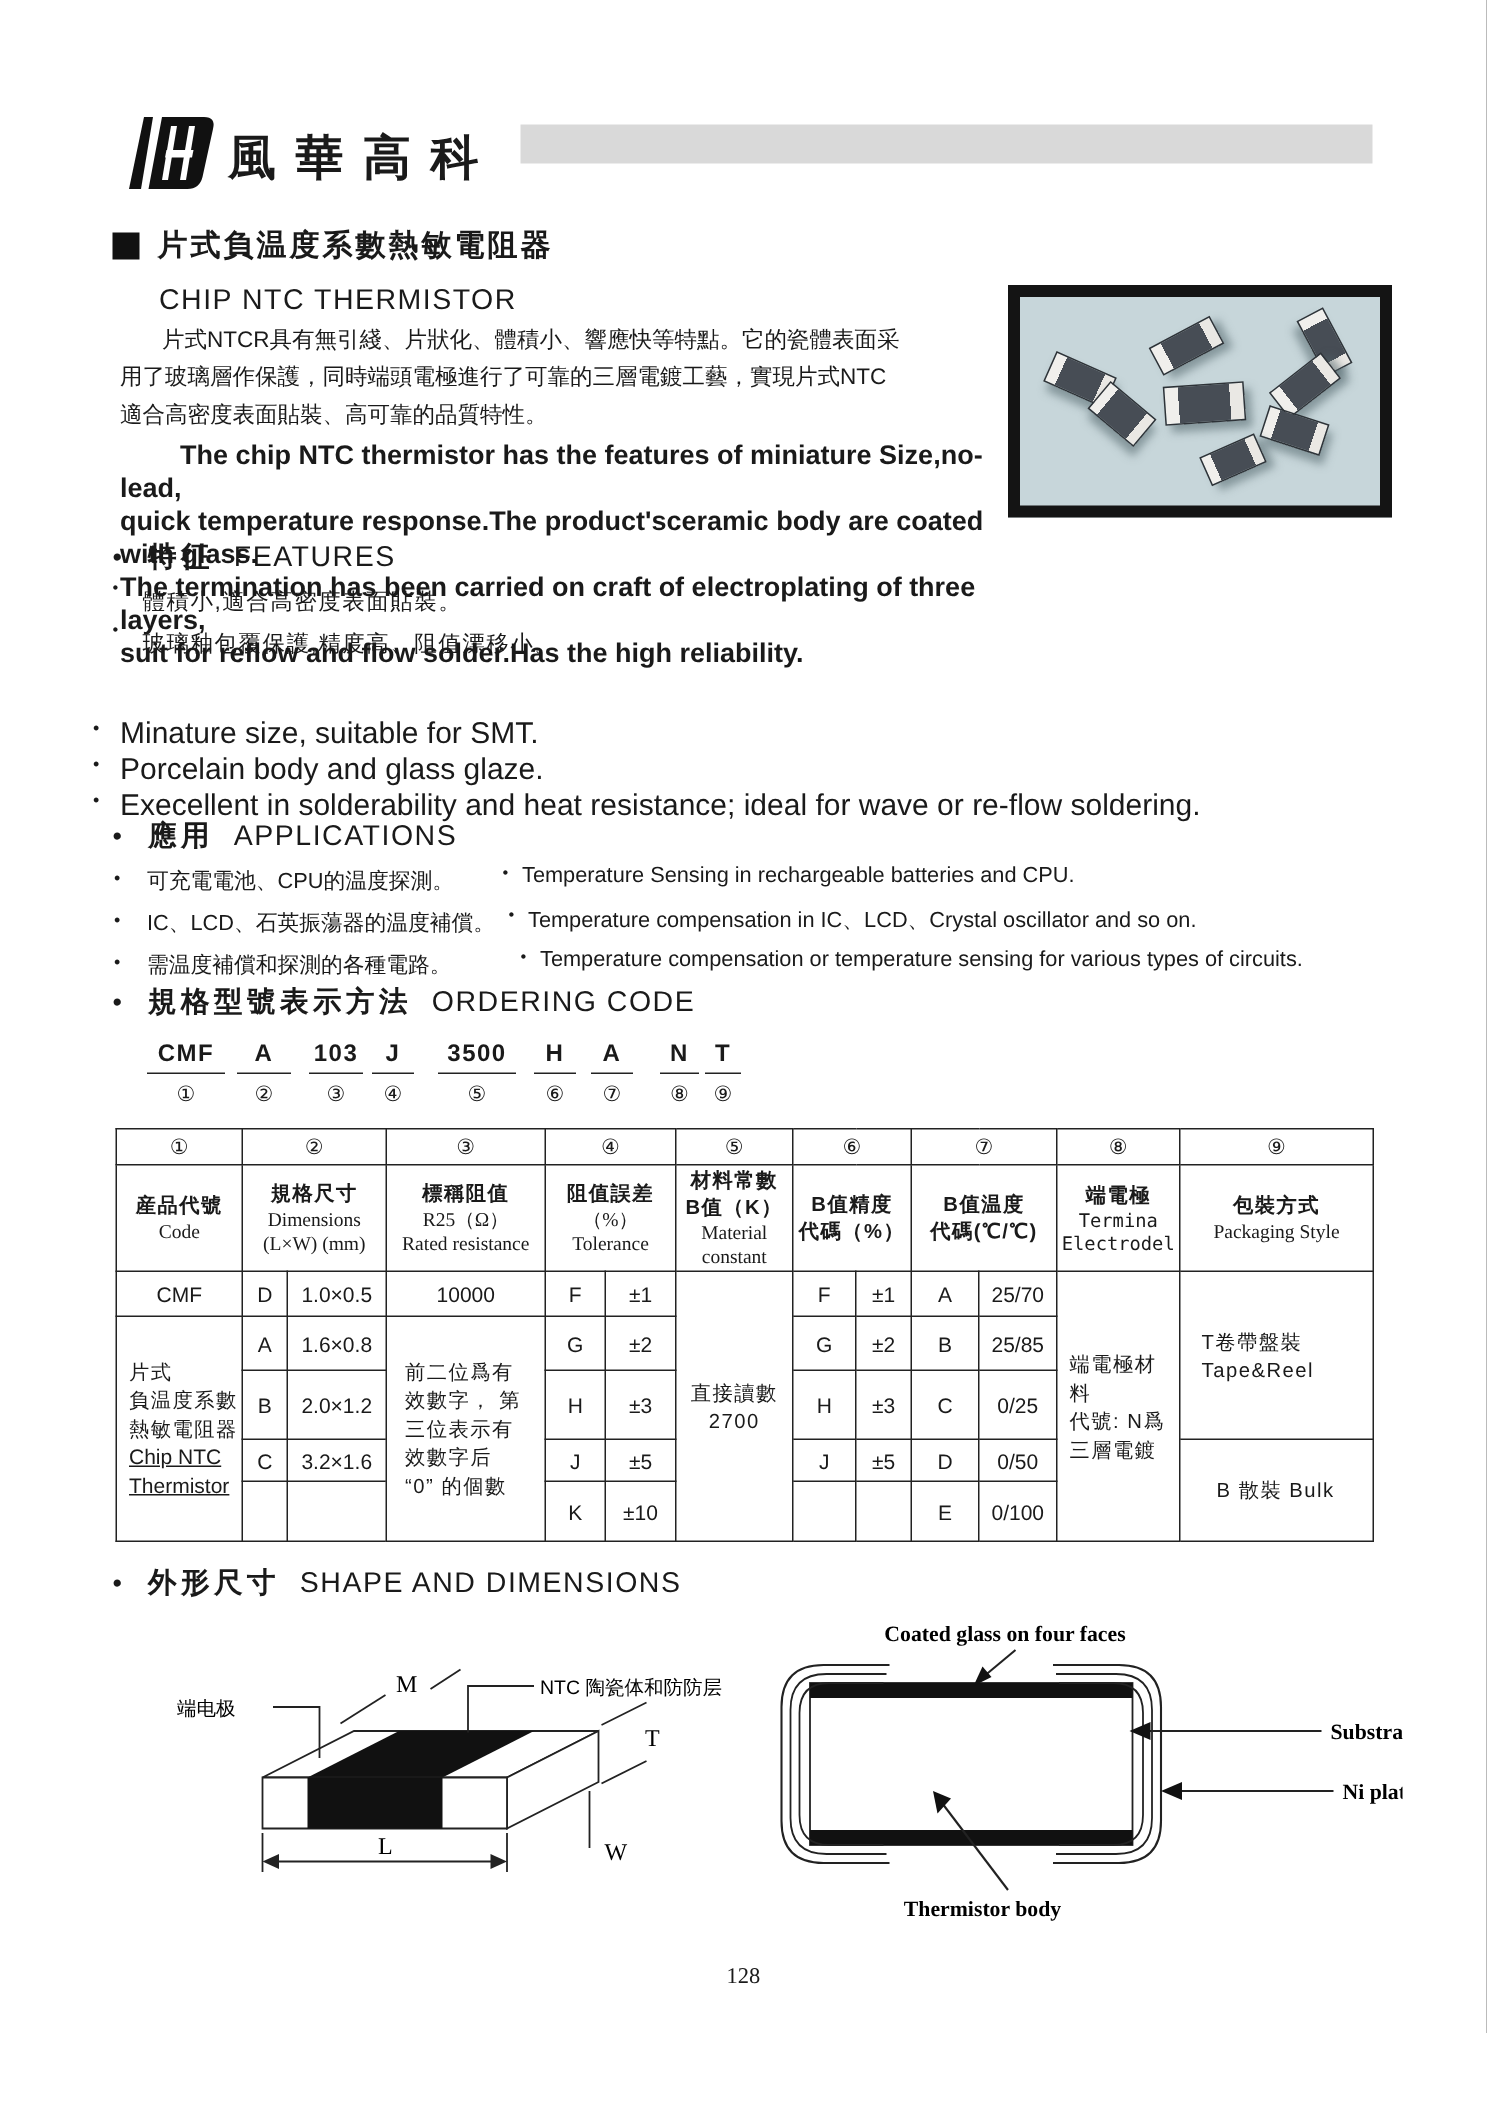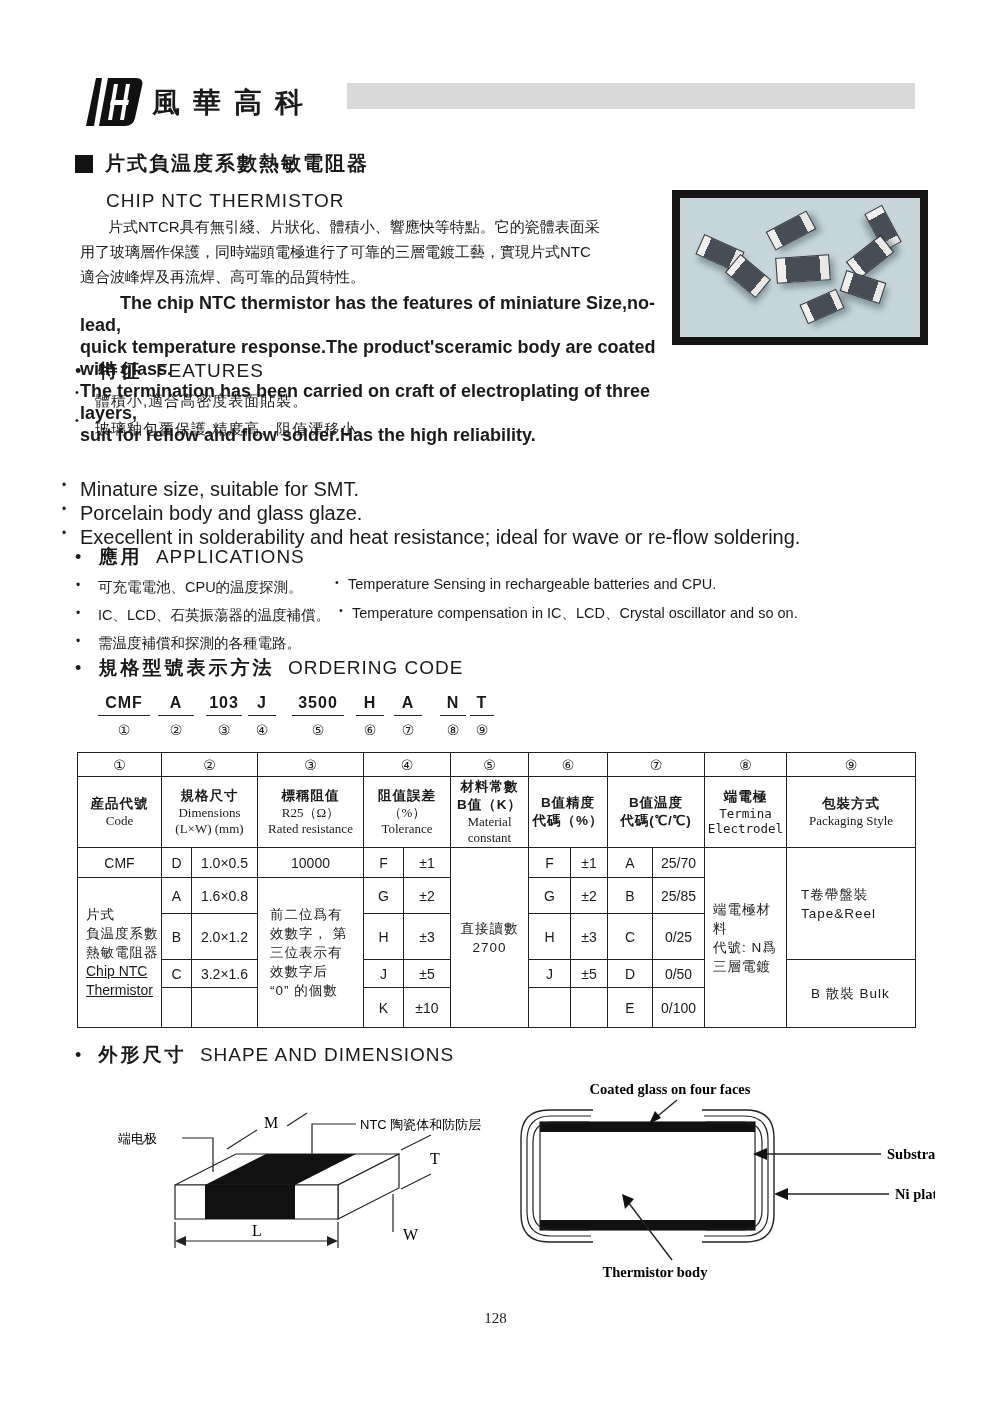--- a/index.html
+++ b/index.html
@@ -5,21 +5,21 @@
   * { margin:0; padding:0; box-sizing:border-box; }
   html,body { background:#888; }
   #page {
     position:relative; width:991px; height:1404px; margin:0 auto;
     background:#ffffff; color:#1a1a1a;
     font-family:"Liberation Sans", sans-serif;
     overflow:hidden;
   }
   
   #logo { position:absolute; left:84px; top:74px; }
-  #brand { position:absolute; left:152px; top:84px; font-size:28px; font-weight:bold; letter-spacing:13px; }
+  #brand { position:absolute; left:152px; top:84px; font-size:32px; font-weight:bold; letter-spacing:13px; }
   #gray-bar { position:absolute; left:347px; top:83px; width:568px; height:26px; background:#d9d9d9; }
   
   #title-row { position:absolute; left:75px; top:150px; display:flex; align-items:center; gap:12px; }
   #title-square { width:18px; height:18px; background:#111; }
   #title-zh { font-size:20px; font-weight:bold; letter-spacing:2px; }
   
   #intro { position:absolute; left:80px; top:190px; width:585px; }
   #intro-heading { font-size:19px; letter-spacing:1px; padding-left:26px; margin-bottom:2px; }
   #intro-zh { font-size:15px; line-height:25px; white-space:pre-line; text-indent:28px; }
   #intro-en { font-size:18px; line-height:22px; white-space:pre-line; text-indent:40px; margin-top:3px;font-weight:bold; }
@@ -83,21 +83,21 @@
 
   <div id="title-row">
     <div id="title-square"></div>
     <div id="title-zh">片式負温度系數熱敏電阻器</div>
   </div>
 
   <div id="intro">
     <div id="intro-heading">CHIP NTC THERMISTOR</div>
     <div id="intro-zh">片式NTCR具有無引綫、片狀化、體積小、響應快等特點。它的瓷體表面采
 用了玻璃層作保護，同時端頭電極進行了可靠的三層電鍍工藝，實現片式NTC
-適合波峰焊及再流焊、高可靠的品質特性。</div>
+適合高密度表面貼裝、高可靠的品質特性。</div>
     <div id="intro-en">The chip NTC thermistor has the features of miniature Size,no-lead,
 quick temperature response.The product'sceramic body are coated with glass.
 The termination has been carried on craft of electroplating of three layers,
 suit for reflow and flow solder.Has the high reliability.</div>
   </div>
 
   <div id="photo">
     <div class="chip" style="left:88px; top:22px; width:46px; height:21px; transform:rotate(-28deg);"></div>
     <div class="chip" style="left:18px; top:44px; width:44px; height:22px; transform:rotate(24deg);"></div>
     <div class="chip" style="left:48px; top:66px; width:40px; height:24px; transform:rotate(40deg);"></div>
@@ -120,20 +120,21 @@
 
   <div class="sec-heading" style="top:544px;">
     <span class="zh">應用</span>
     <span class="en">APPLICATIONS</span>
   </div>
   <div class="app-zh" style="top:578px;">可充電電池、CPU的温度探測。</div>
   <div class="app-en" style="top:576px; left:348px;">Temperature Sensing in rechargeable batteries and CPU.</div>
   <div class="app-zh" style="top:606px;">IC、LCD、石英振蕩器的温度補償。</div>
   <div class="app-en" style="top:604px; left:352px;">Temperature compensation in IC、LCD、Crystal oscillator and so on.</div>
   <div class="app-zh" style="top:634px;">需温度補償和探測的各種電路。</div>
+  <div class="app-en" style="top:632px; left:360px;">Temperature compensation or temperature sensing for various types of circuits.</div>
 
   <div class="sec-heading" style="top:655px;">
     <span class="zh">規格型號表示方法</span>
     <span class="en">ORDERING CODE</span>
   </div>
   <div class="code-part" style="left:98px;  top:694px; width:52px;">
       <span class="code">CMF</span>
       <span class="num">①</span>
     </div>
   <div class="code-part" style="left:158px; top:694px; width:36px;">

